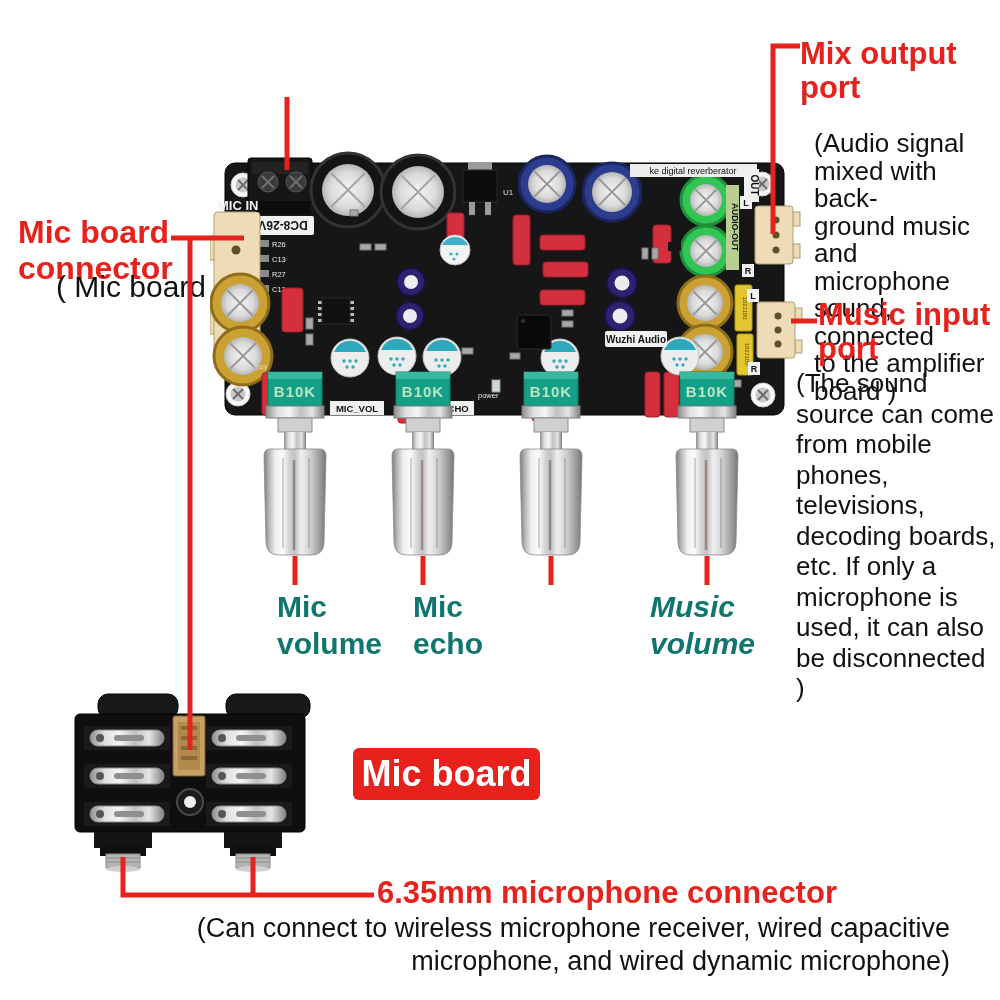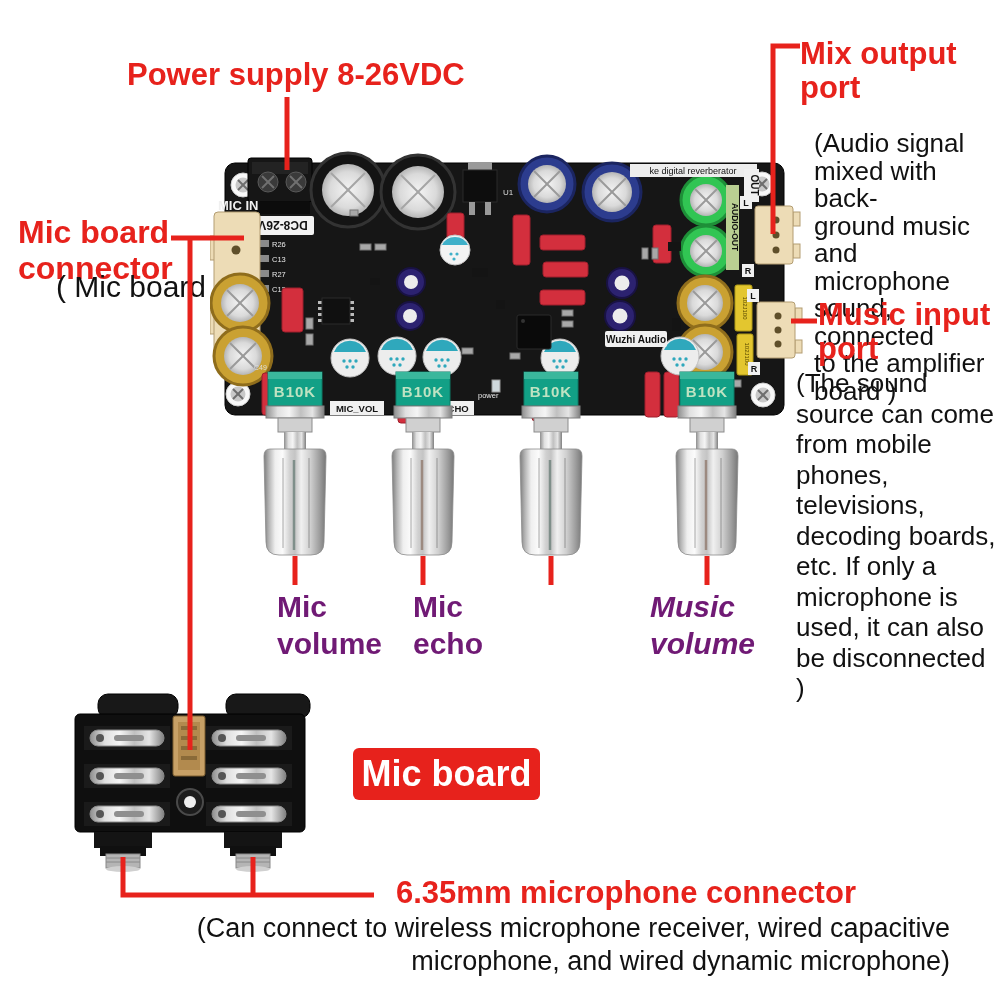--- a/index.html
+++ b/index.html
@@ -9,29 +9,29 @@
   .ann-title{font-size:31px;line-height:34px;font-weight:bold;color:#e7221c;}
   .ann-desc{font-size:26px;line-height:30px;color:#111;}
   #power-label{left:127px;top:58px;font-size:31px;}
   #mix-title{left:800px;top:11px;margin-top:26px;}
   #mix-desc{left:814px;top:95px;line-height:27.5px;margin-top:35px;}
   #micbc-title{left:18px;top:214px;font-size:32px;line-height:36px;}
   #micbc-sub{left:10px;top:270px;font-size:30px;color:#111;font-weight:normal;margin-left:46px;}
   #music-title{left:818px;top:298px;}
   #music-desc{left:796px;top:368px;line-height:30.5px;}
   .knob-label{position:absolute;top:588px;font-size:30px;line-height:37px;font-weight:bold;
-              color:#701a75;white-space:pre-line;}
+              color:#0f766e;white-space:pre-line;}
   #knob-label-0{left:277px;}
   #knob-label-1{left:413px;}
   #knob-label-2{left:519px;}
   #knob-label-3{left:650px;font-style:italic;}
   #mic-board-badge{position:absolute;left:353px;top:748px;width:187px;height:52px;
       background:#e7221c;border-radius:6px;display:flex;align-items:center;justify-content:center;
       color:#fff;font-size:36px;font-weight:bold;}
-  #jack-title{left:377px;top:876px;font-size:31px;margin-left:19px;}
+  #jack-title{left:377px;top:876px;font-size:31px;}
   #jack-desc{left:130px;top:912px;width:820px;text-align:right;font-size:27px;line-height:33px;}
   svg{position:absolute;}
   #leaders{left:0;top:0;z-index:5;pointer-events:none;}
   #main-board{left:210px;top:148px;z-index:2;}
   #mic-board{left:60px;top:688px;z-index:2;}
   text{font-family:"Liberation Sans",sans-serif;}
 </style>
 </head>
 <body>
 
@@ -508,21 +508,20 @@
       <path d="M171 238 L244 238 M190 238 L190 750"></path>
       <path d="M791 321 L817 321"></path>
       <path d="M295 556 L295 585"></path>
       <path d="M423 556 L423 585"></path>
       <path d="M551 556 L551 585"></path>
       <path d="M707 556 L707 585"></path>
       <path d="M123 857 L123 895 L374 895 M253 857 L253 895"></path>
     </g>
   </svg>
 
-  <div class="ann ann-title" id="power-label">Power supply 8-26VDC</div>
 
   <div class="ann ann-title" id="mix-title">Mix output
 port</div>
   <div class="ann ann-desc" id="mix-desc">(Audio signal
 mixed with back-
 ground music
 and microphone
 sound, connected
 to the amplifier
 board )</div>

